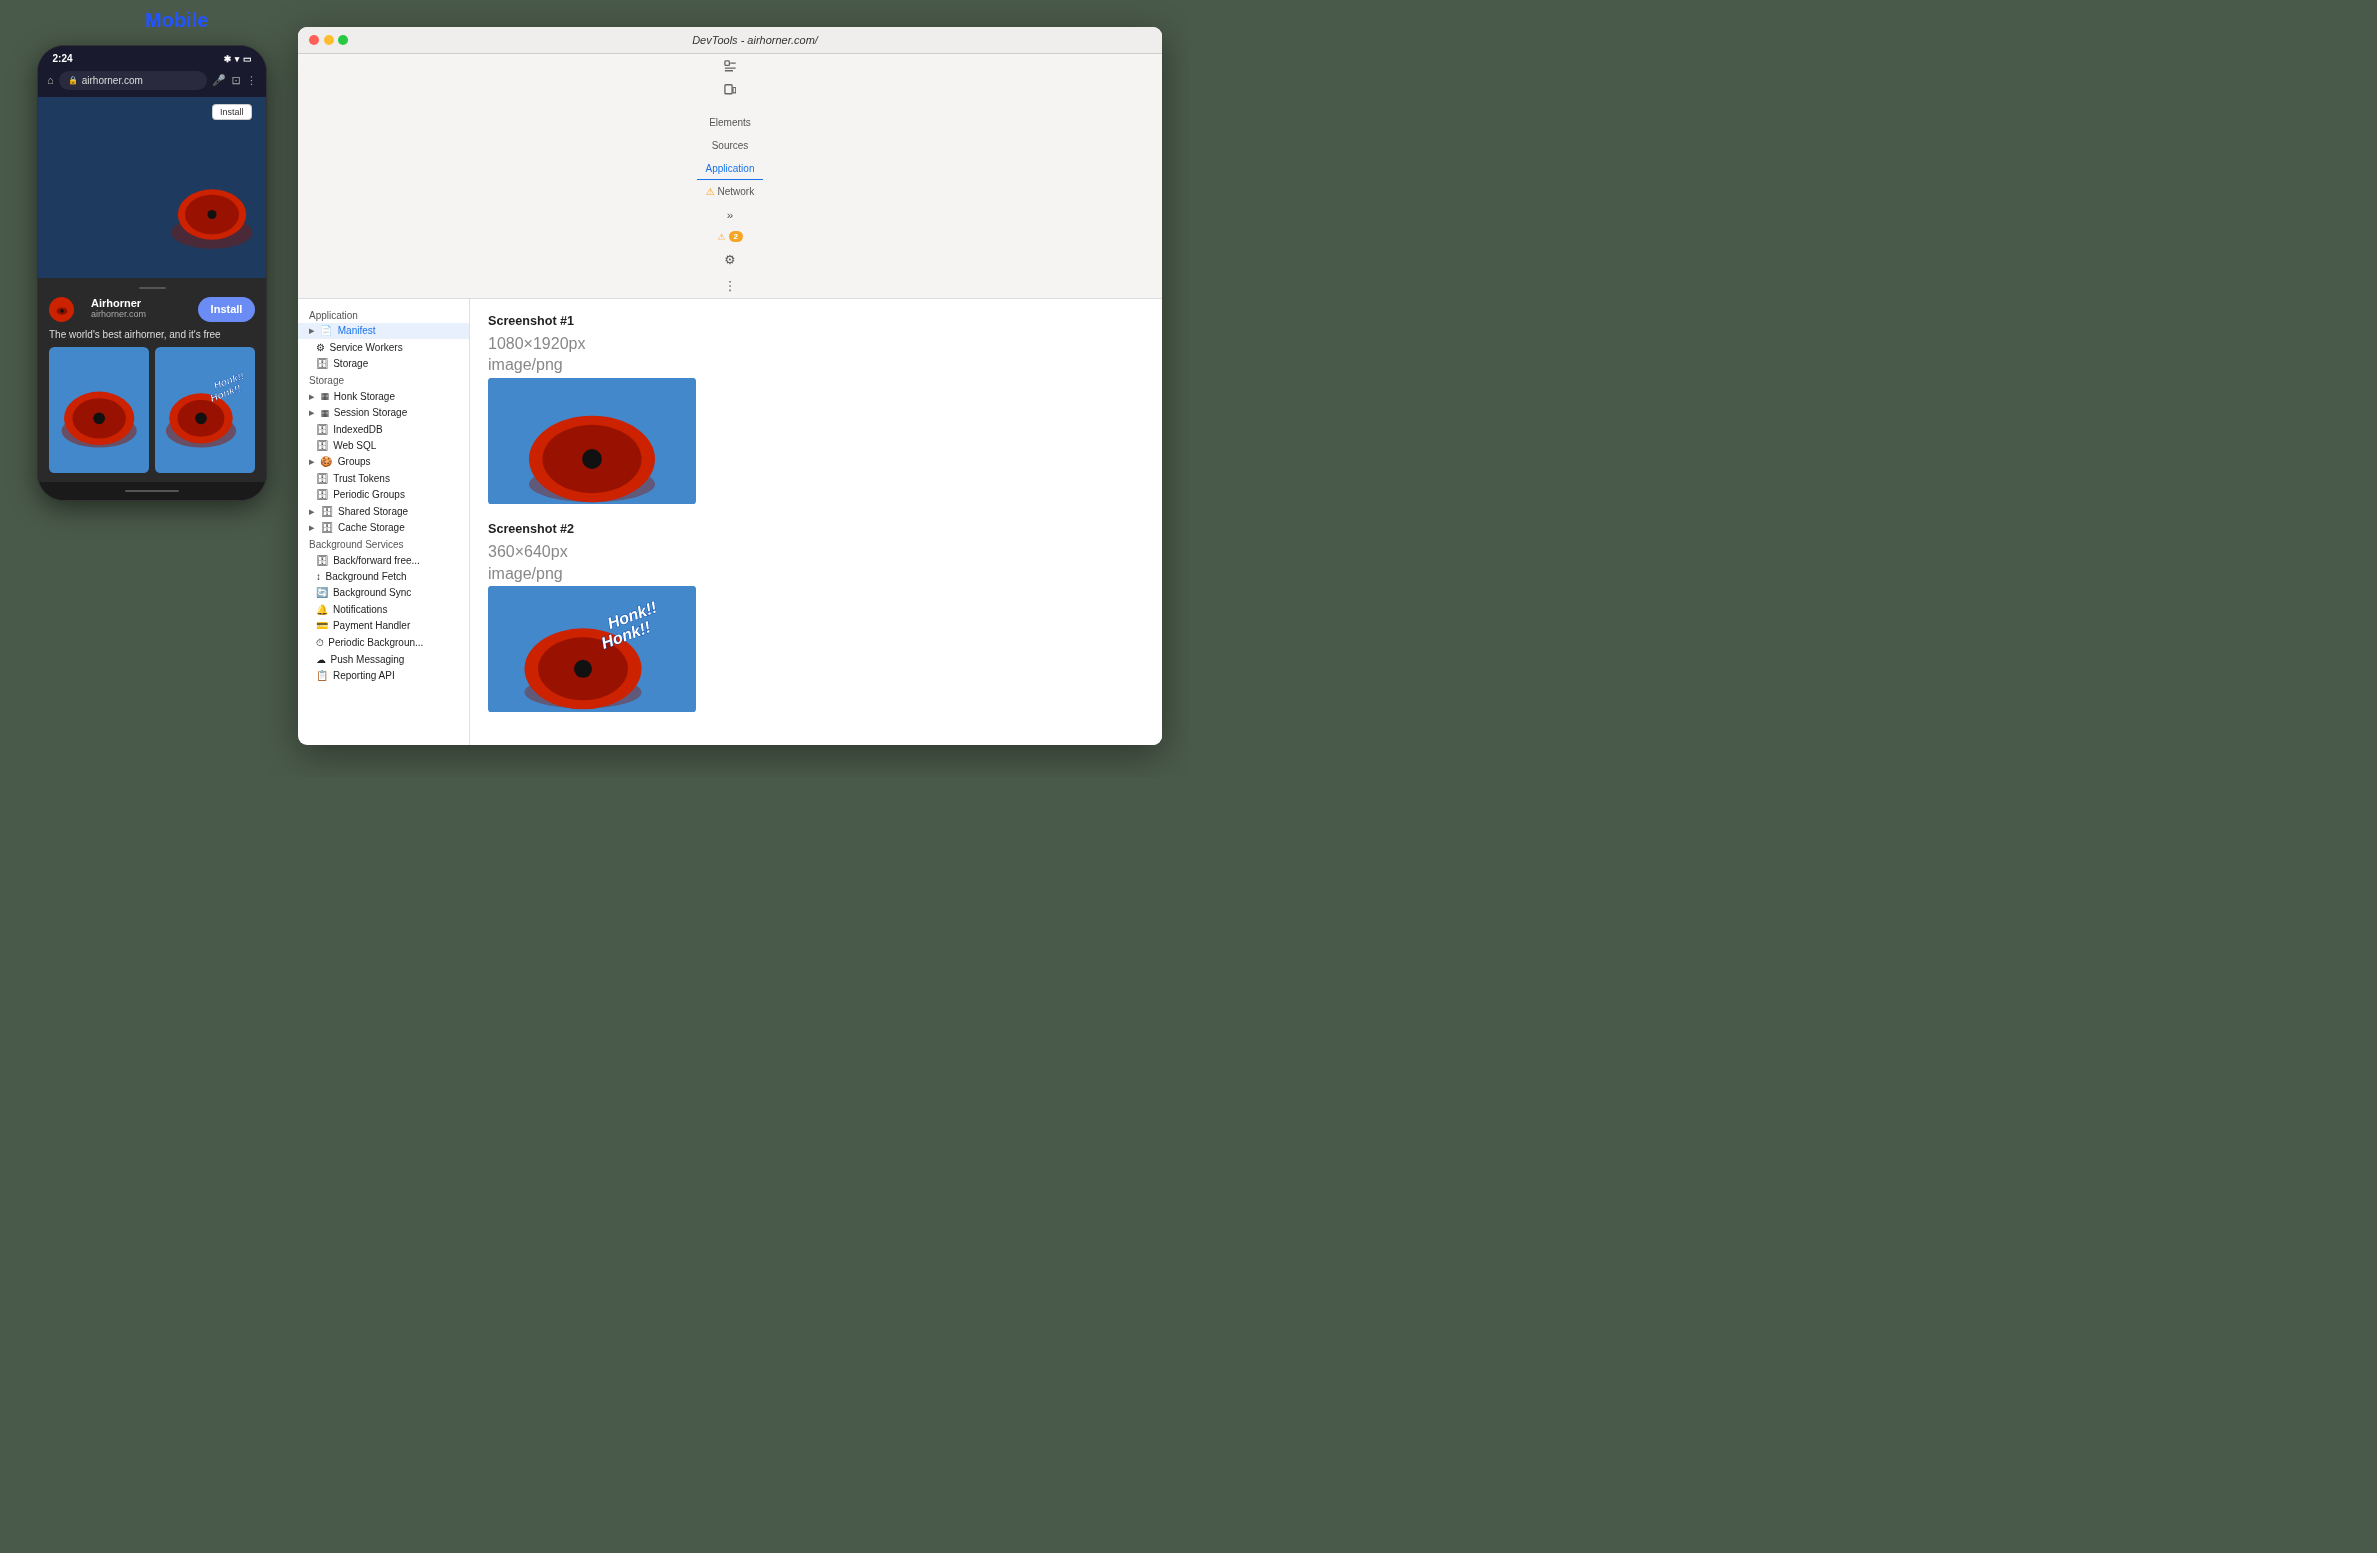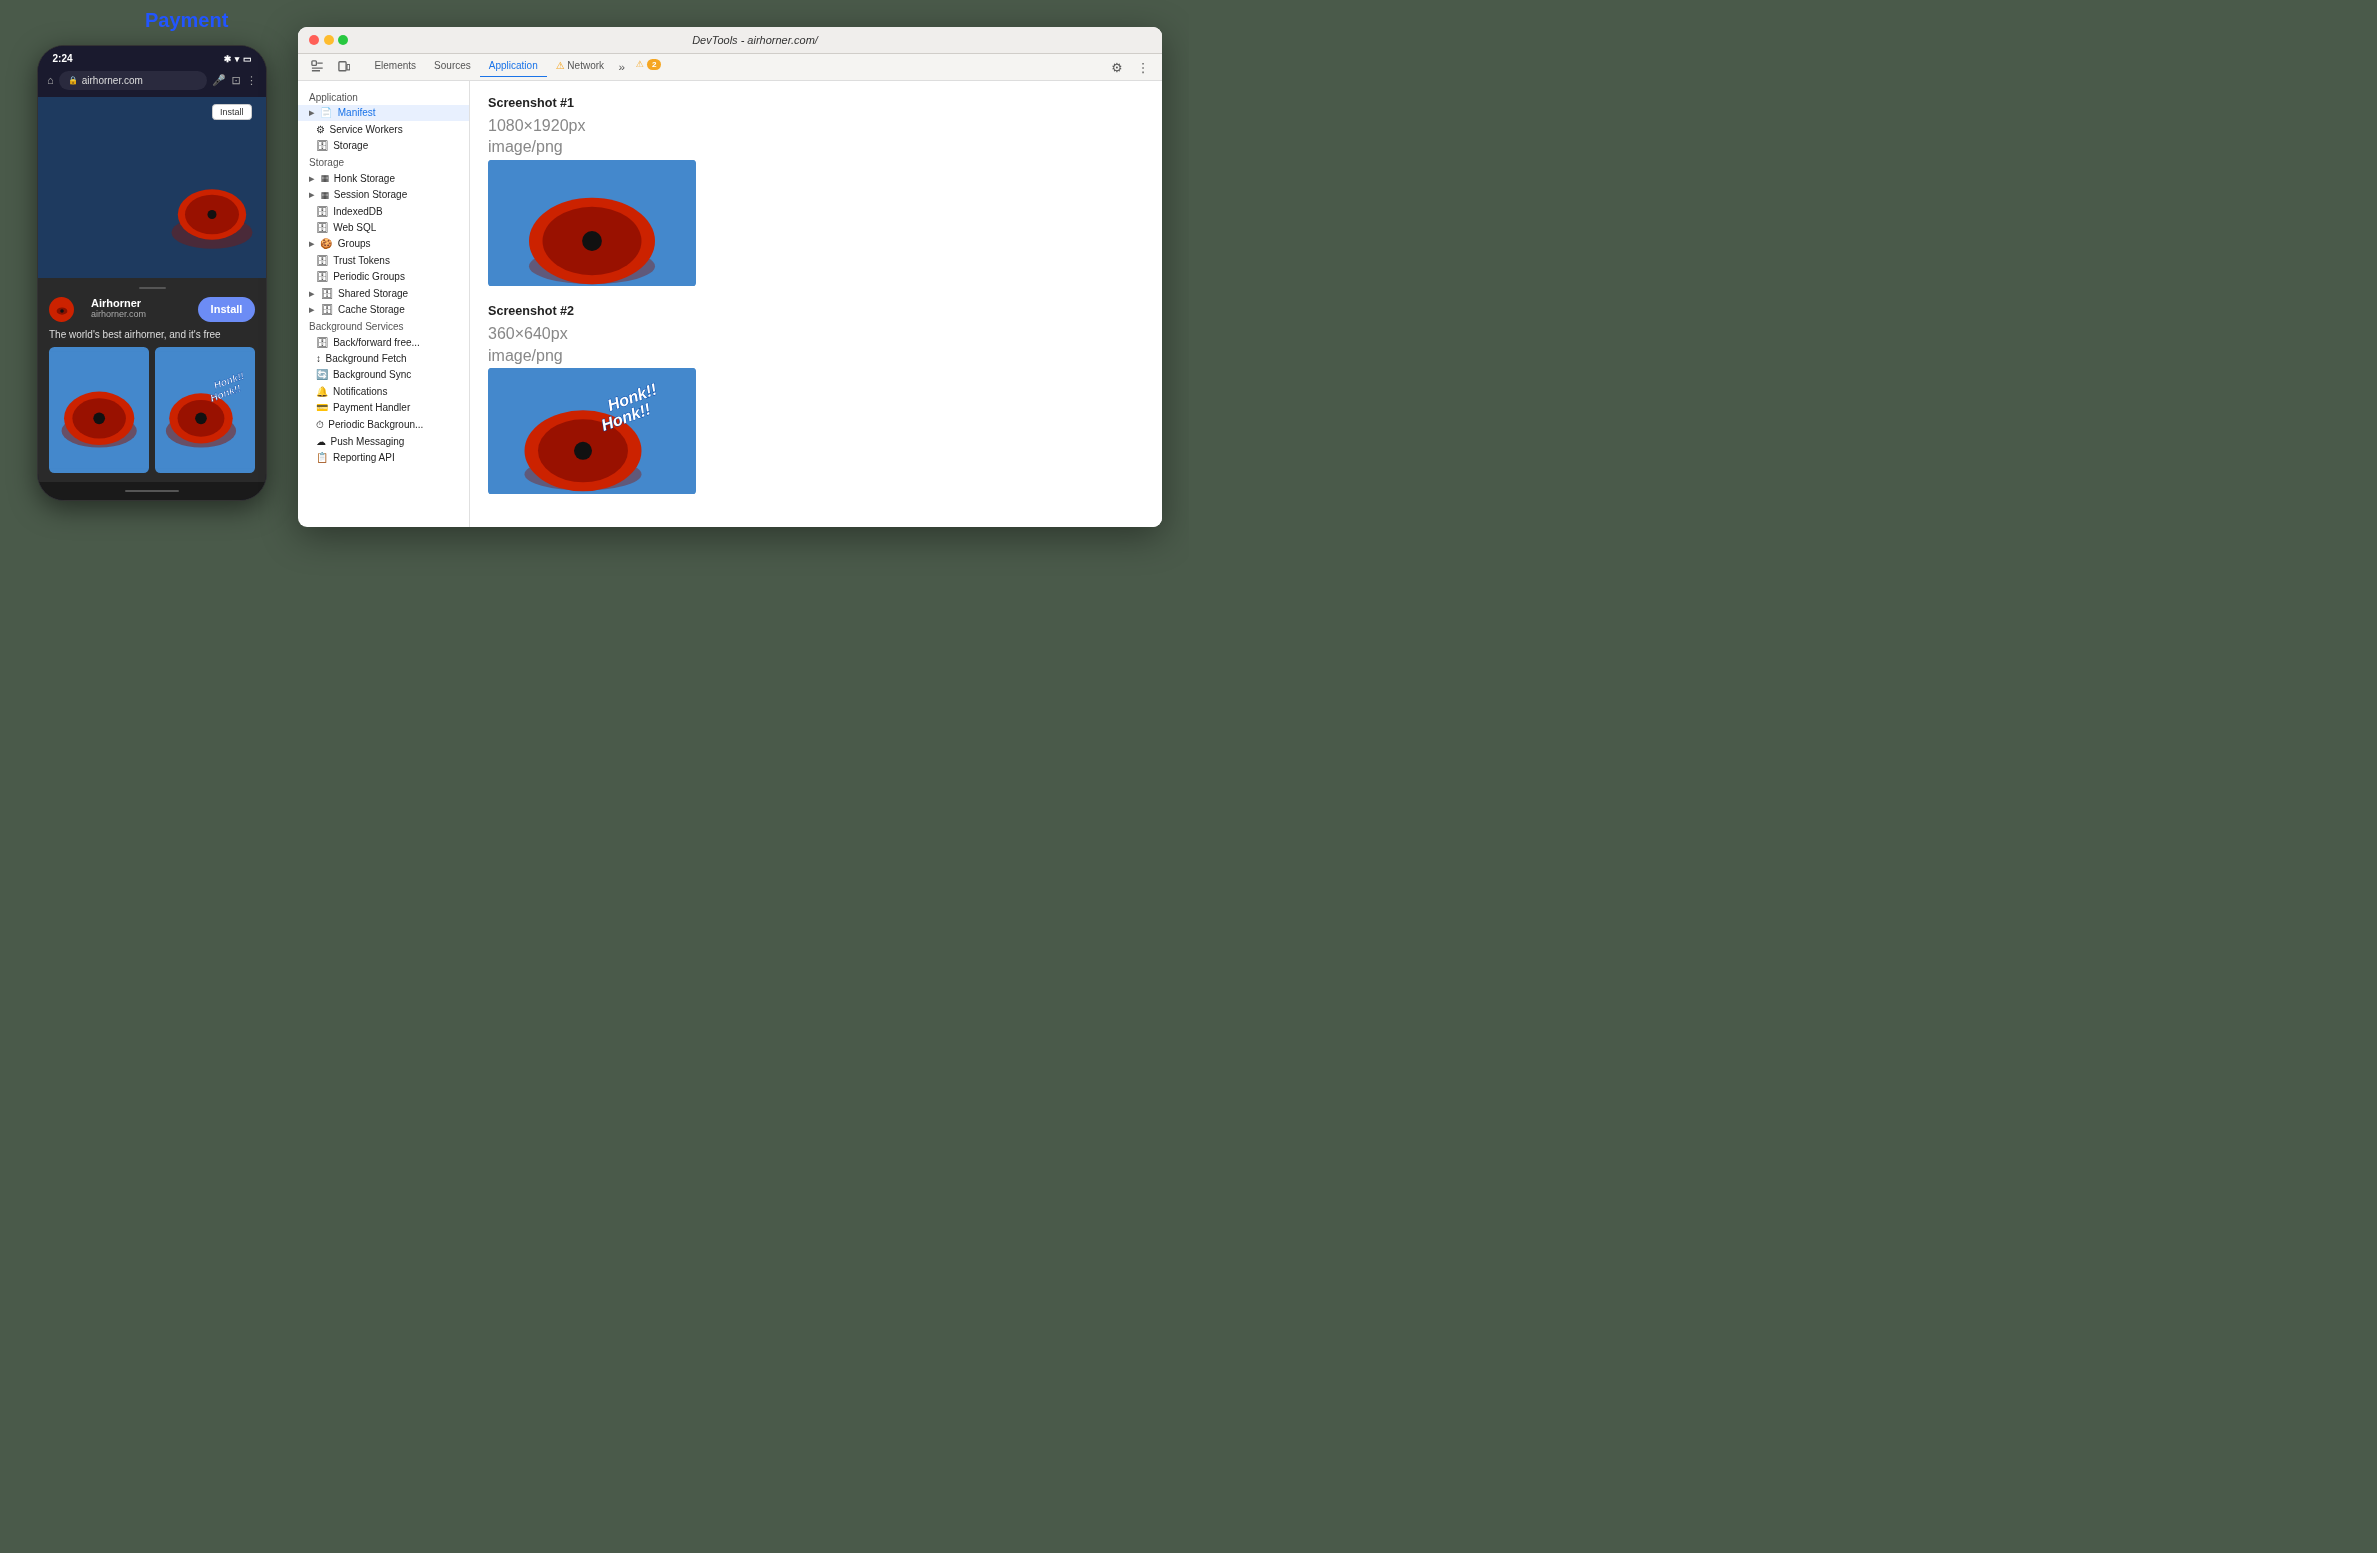--- a/index.html
+++ b/index.html
@@ -251,23 +251,24 @@
       text-align: center;
       font-size: 11px;
       color: #333;
       font-weight: 500;
       font-style: italic;
     }
 
     .devtools-tabs {
       background: #f5f4f2;
       display: flex;
-      align-items: flex-start;
+      align-items: center;
       border-bottom: 0.9px solid #ddd;
       padding: 0 5.4px;
+      flex-direction: column;
     }
 
     .devtools-tab-icon {
       padding: 5.4px 7.2px;
       color: #555;
       font-size: 12.6px;
       cursor: pointer;
       display: flex;
       align-items: center;
     }
@@ -401,21 +402,21 @@
       height: 126px;
       background: #4488cc;
       border-radius: 3.6px;
       overflow: hidden;
       position: relative;
     }
   </style>
 </head>
 <body>
 
-<span class="mobile-label">Payment</span>
+<span class="mobile-label">Mobile</span>
 
 <div class="mobile-container">
   <div class="phone">
 
     <div class="phone-status-bar">
       <span>2:24</span>
       <div class="phone-status-icons">
         <span>✱</span>
         <span>▾</span>
         <span>▭</span>

